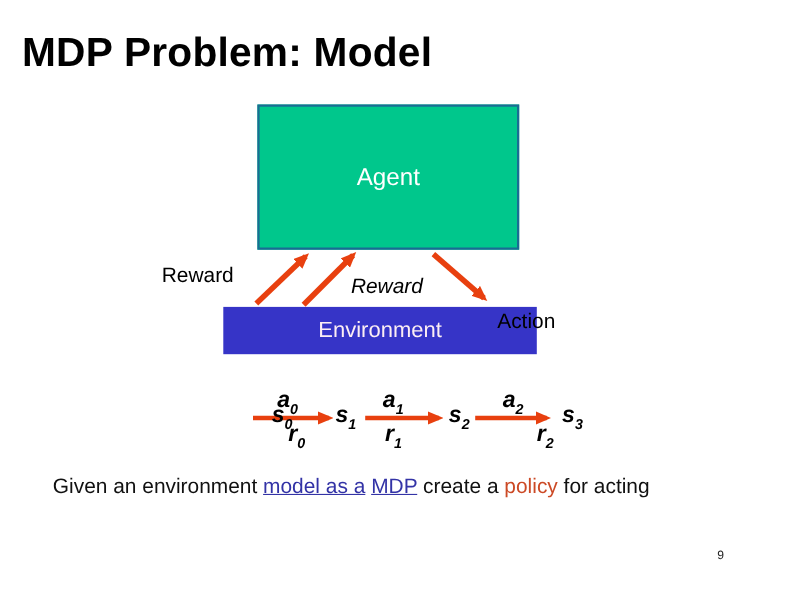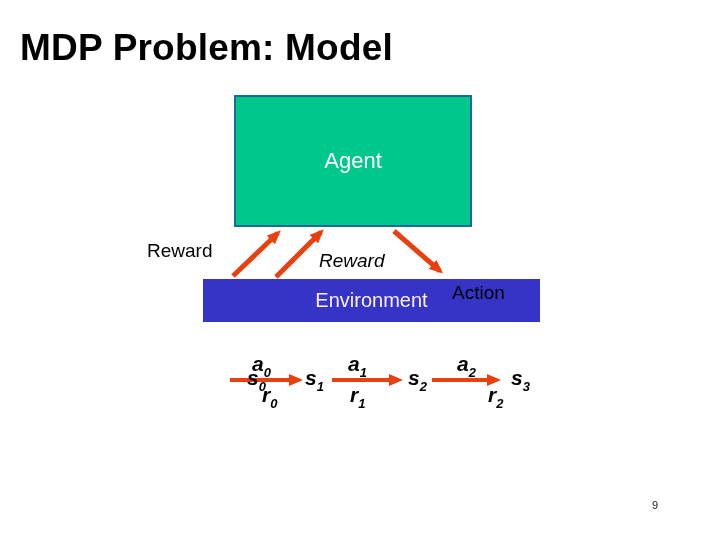--- a/index.html
+++ b/index.html
@@ -12,21 +12,21 @@
     position:absolute; left:20px; top:27px;
     font-size:37px; font-weight:bold; color:#000;
     letter-spacing:0.2px; white-space:nowrap;
   }
   .agent-box {
     position:absolute; left:234px; top:95px; width:238px; height:132px;
     border:2px solid; display:flex; align-items:center; justify-content:center;
   }
   .agent-label { font-size:22px; }
   .env-box {
-    position:absolute; left:203px; top:279px; width:337px; height:43px;
+    position:absolute; left:203px; top:279px; width:285px; height:43px;
     display:flex; align-items:center; justify-content:center;
   }
   .env-label { font-size:20px; }
   .flow-label { position:absolute; font-size:19px; white-space:nowrap; }
   .label-state  { left:147px; top:240px; }
   .label-reward { left:319px; top:250px; }
   .label-action { left:452px; top:241px; }
   svg.overlay { position:absolute; left:0; top:0; width:720px; height:540px; pointer-events:none; }
   .sym {
     position:absolute; font-style:italic; font-weight:bold;
@@ -84,15 +84,18 @@
 <span class="sym row-a a1"><span>a</span><sub>1</sub></span>
 <span class="sym row-r r1"><span>r</span><sub>1</sub></span>
 
 <span class="sym row-s s2"><span>s</span><sub>2</sub></span>
 <span class="sym row-a a2"><span>a</span><sub>2</sub></span>
 <span class="sym row-r r2"><span>r</span><sub>2</sub></span>
 
 <span class="sym row-s s3"><span>s</span><sub>3</sub></span>
 
 <div class="caption" style="color: rgb(17, 17, 17);">
+  <div>
+    <span>Given an environment </span><span class="cap-link" style="color: rgb(51, 51, 166);">model as a</span><span> </span><span class="cap-link" style="color: rgb(51, 51, 166);">MDP</span><span> create a </span><span style="color: rgb(204, 74, 38);">policy</span><span> for acting</span>
+  </div>
 </div>
 
 <div class="page-num">9</div>
 
 </body></html>

